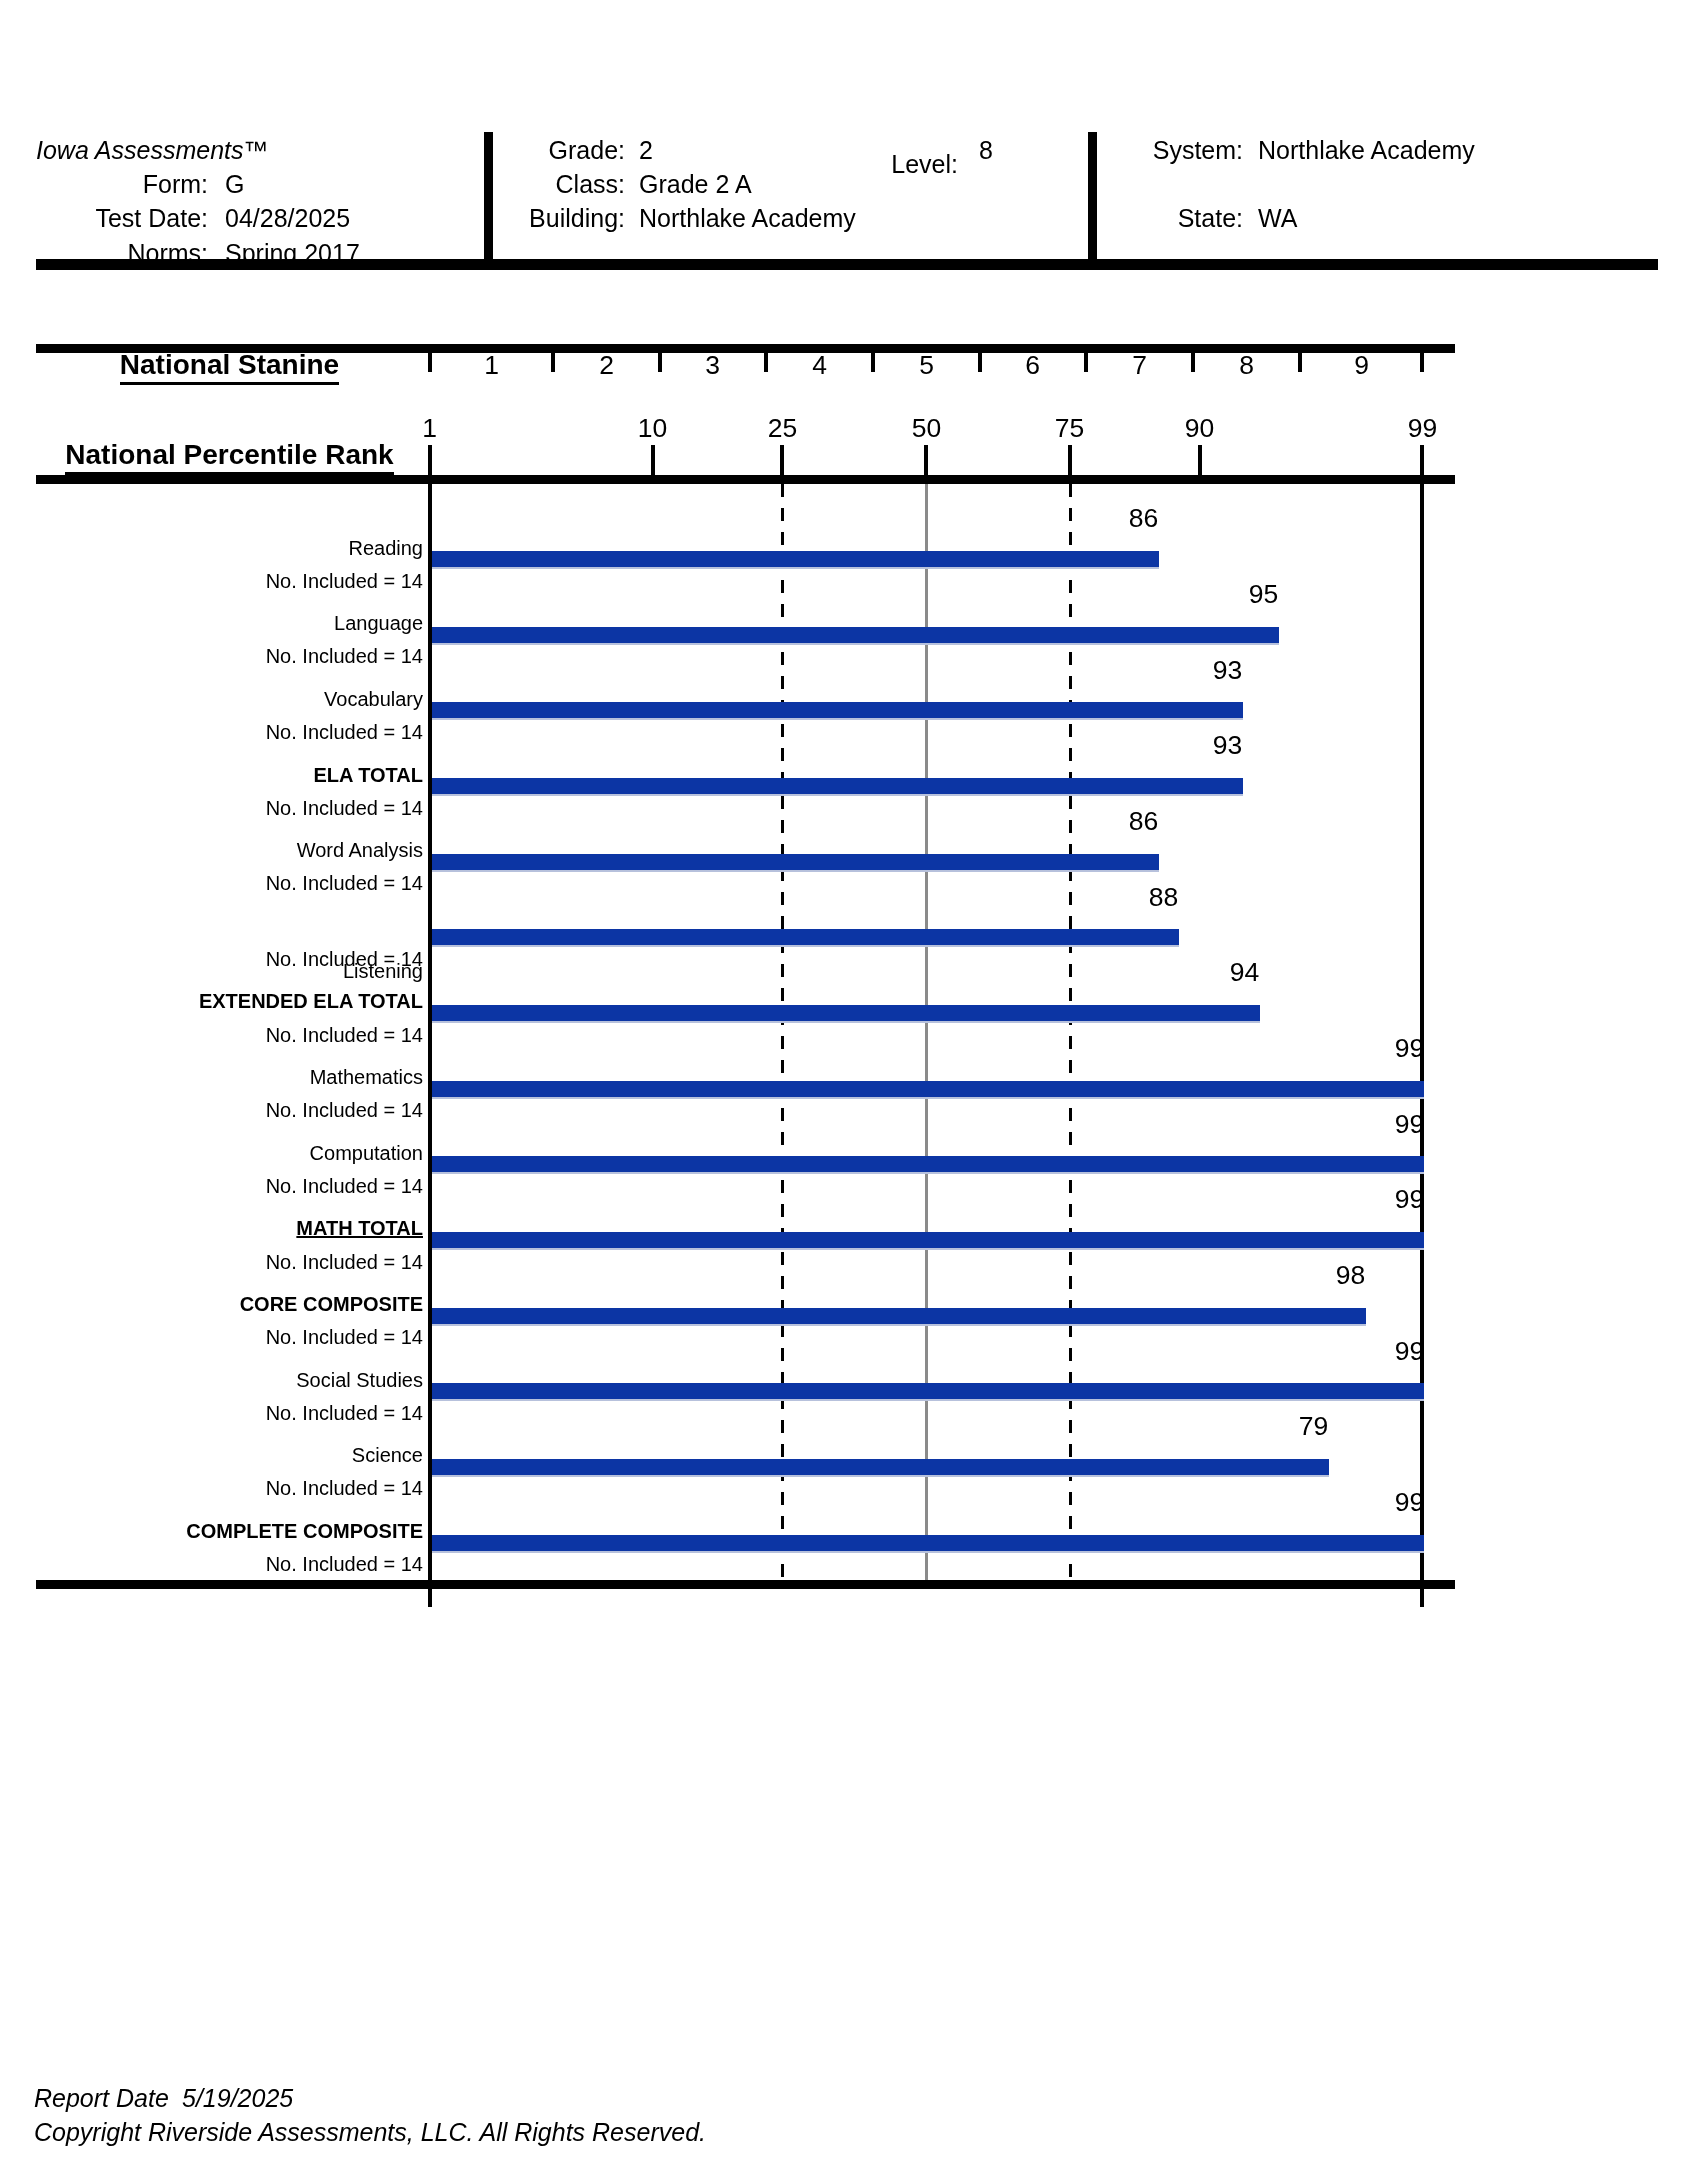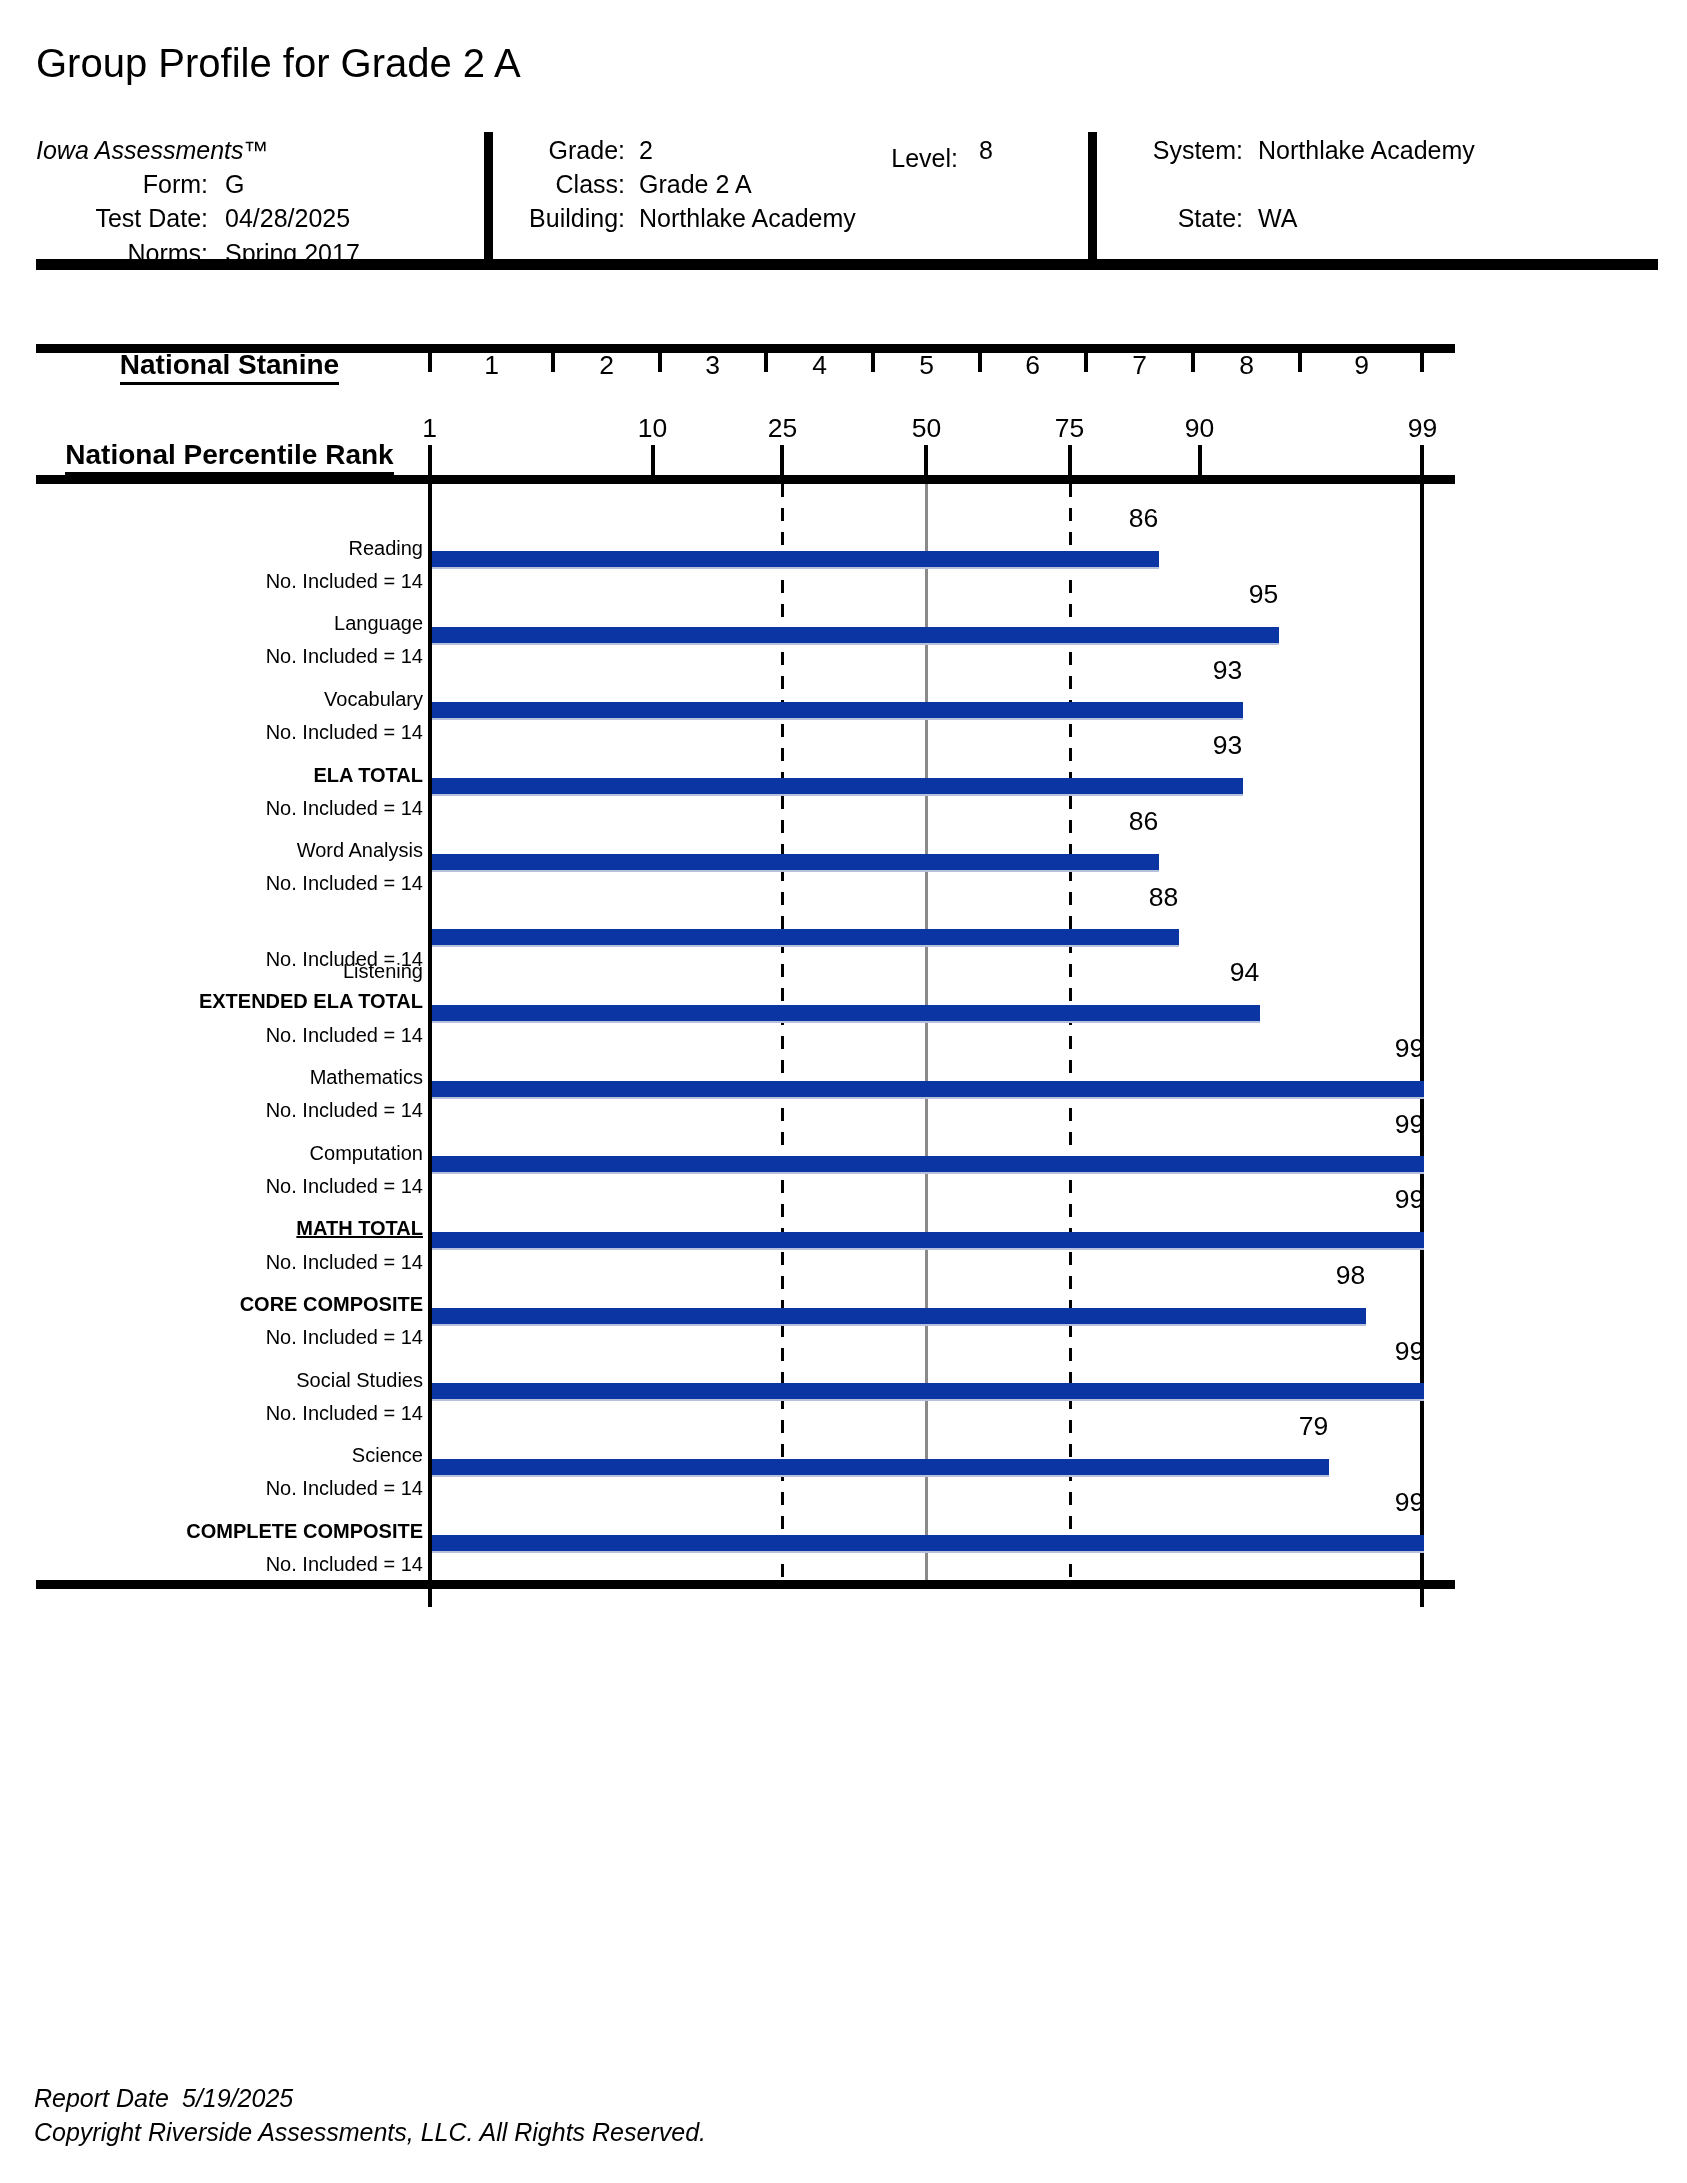--- a/index.html
+++ b/index.html
@@ -36,41 +36,40 @@
   .rowname{font-size:20px; text-align:right; white-space:nowrap; line-height:1.15;}
   .rowincl{font-size:20px; text-align:right; white-space:nowrap; line-height:1.15;}
   .barval{font-size:26.5px; text-align:center; white-space:nowrap; line-height:1.15;}
   .footer-line{font-size:25px; font-style:italic; white-space:nowrap;}
 </style>
 </head>
 <body>
 
 <div class="page">
 
-  <div class="abs title">Group Profile for Grade 2 A</div>
 
   <div class="abs" style="left:0;top:0;width:1687px;height:278px;">
 
     <div class="abs hval italic" style="left:36px;top:136px;">Iowa Assessments™</div>
     <div class="abs hlbl" style="left:36px;top:170px;width:172px;">Form:</div>
     <div class="abs hval" style="left:225px;top:170px;">G</div>
     <div class="abs hlbl" style="left:36px;top:204px;width:172px;">Test Date:</div>
     <div class="abs hval" style="left:225px;top:204px;">04/28/2025</div>
     <div class="abs hlbl" style="left:36px;top:239px;width:172px;">Norms:</div>
     <div class="abs hval" style="left:225px;top:239px;">Spring 2017</div>
 
     <div class="abs vbar" style="left:484px;top:132px;height:132px;"></div>
 
     <div class="abs hlbl" style="left:463px;top:136px;width:162px;">Grade:</div>
     <div class="abs hval" style="left:639px;top:136px;">2</div>
     <div class="abs hlbl" style="left:463px;top:170px;width:162px;">Class:</div>
     <div class="abs hval" style="left:639px;top:170px;">Grade 2 A</div>
     <div class="abs hlbl" style="left:463px;top:204px;width:162px;">Building:</div>
     <div class="abs hval" style="left:639px;top:204px;">Northlake Academy</div>
-    <div class="abs hlbl" style="left:879px;top:144px;width:79px;">Level:</div>
+    <div class="abs hlbl" style="left:879px;top:150px;width:79px;">Level:</div>
     <div class="abs hval" style="left:979px;top:136px;">8</div>
 
     <div class="abs vbar" style="left:1088px;top:132px;height:132px;"></div>
 
     <div class="abs hlbl" style="left:1111px;top:136px;width:132px;">System:</div>
     <div class="abs hval" style="left:1258px;top:136px;">Northlake Academy</div>
     <div class="abs hlbl" style="left:1111px;top:204px;width:132px;">State:</div>
     <div class="abs hval" style="left:1258px;top:204px;">WA</div>
 
     <div class="abs hrule" style="left:36px;top:259px;width:1622px;height:10.6px;"></div>

